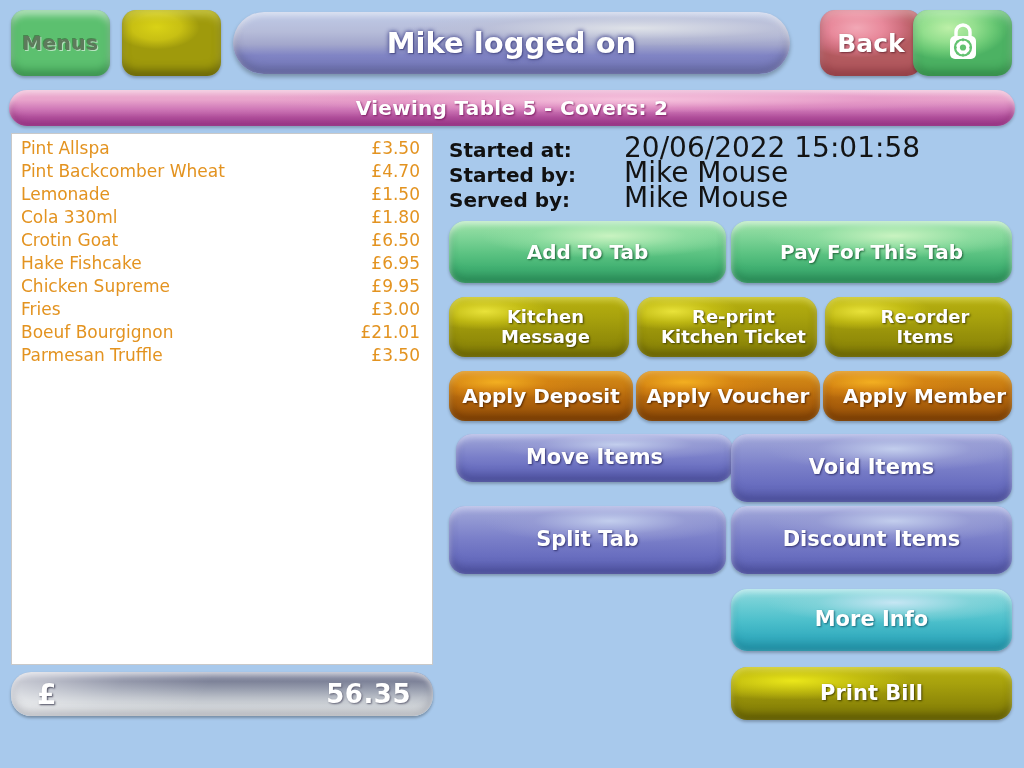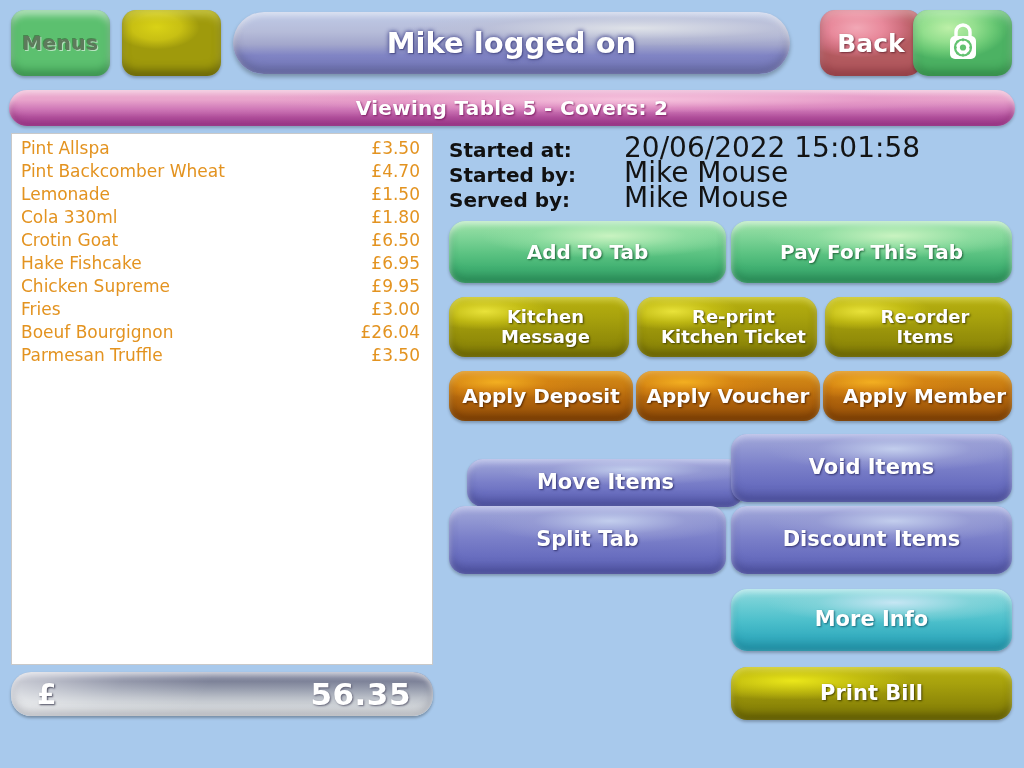--- a/index.html
+++ b/index.html
@@ -164,21 +164,21 @@
                 inset 0 -5px 8px rgba(60,60,80,.3),
                 0 2px 3px rgba(0,0,0,.3);
     display: flex; align-items: center; justify-content: space-between;
     padding: 0 22px 0 26px;
   }
   #total-bar .cur {
     font-size: 28px; font-weight: bold; color: #fff;
     text-shadow: 1px 1px 2px rgba(60,60,80,.9);
   }
   #total-bar .amt {
-    font-size: 31px; font-weight: bold; color: #fff;
+    font-size: 26px; font-weight: bold; color: #fff;
     text-shadow: 1px 1px 2px rgba(90,90,110,.9);
     letter-spacing: .5px;
   }
 
   
   #info-block {
     position: absolute;
     left: 449px; top: 131px;
     width: 565px;
   }
@@ -356,21 +356,21 @@
       <div class="order-row">
         <span class="nm">Chicken Supreme</span>
         <span class="pr">£9.95</span>
       </div>
       <div class="order-row">
         <span class="nm">Fries</span>
         <span class="pr">£3.00</span>
       </div>
       <div class="order-row">
         <span class="nm">Boeuf Bourgignon</span>
-        <span class="pr">£26.04</span>
+        <span class="pr">£21.01</span>
       </div>
       <div class="order-row">
         <span class="nm">Parmesan Truffle</span>
         <span class="pr">£3.50</span>
       </div>
     </div>
 </div>
 
 <div id="total-bar">
   <span class="cur">£</span>
@@ -417,21 +417,21 @@
 </div>
 
 <div class="btn btn-orange" style="left:636px; top:371px; width:184px; height:50px;">
   <span>Apply Voucher</span>
 </div>
 
 <div class="btn btn-orange" style="left:823px; top:371px; width:189px; height:50px;padding-left:14px;">
   <span>Apply Member</span>
 </div>
 
-<div class="btn btn-purple" style="left:467px; top:434px; width:277px; height:48px;margin-top:25px;">
+<div class="btn btn-purple" style="left:456px; top:434px; width:277px; height:48px;">
   <span>Move Items</span>
 </div>
 
 <div class="btn btn-purple" style="left:731px; top:434px; width:281px; height:68px;">
   <span>Void Items</span>
 </div>
 
 <div class="btn btn-purple" style="left:449px; top:506px; width:277px; height:68px;">
   <span>Split Tab</span>
 </div>

